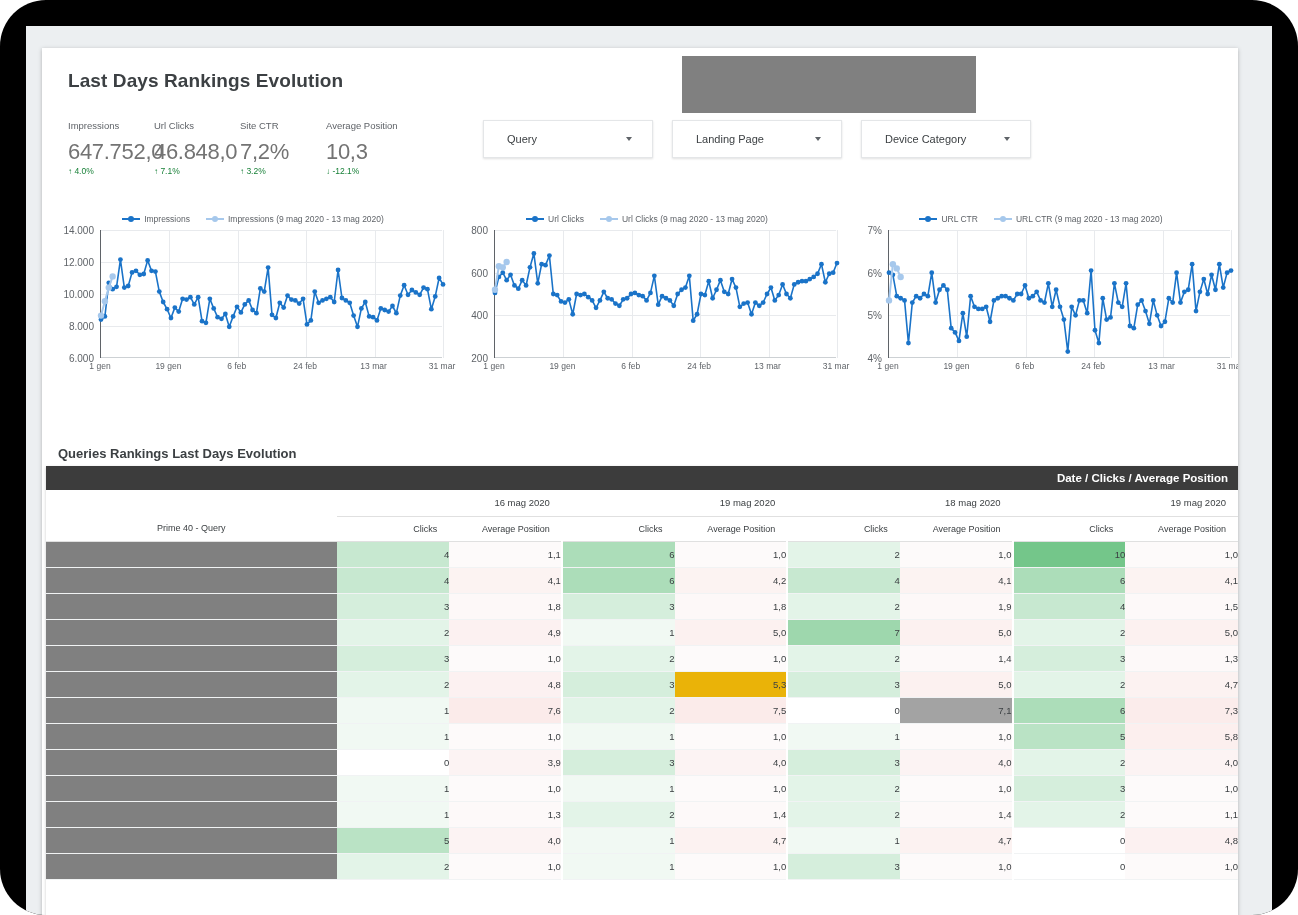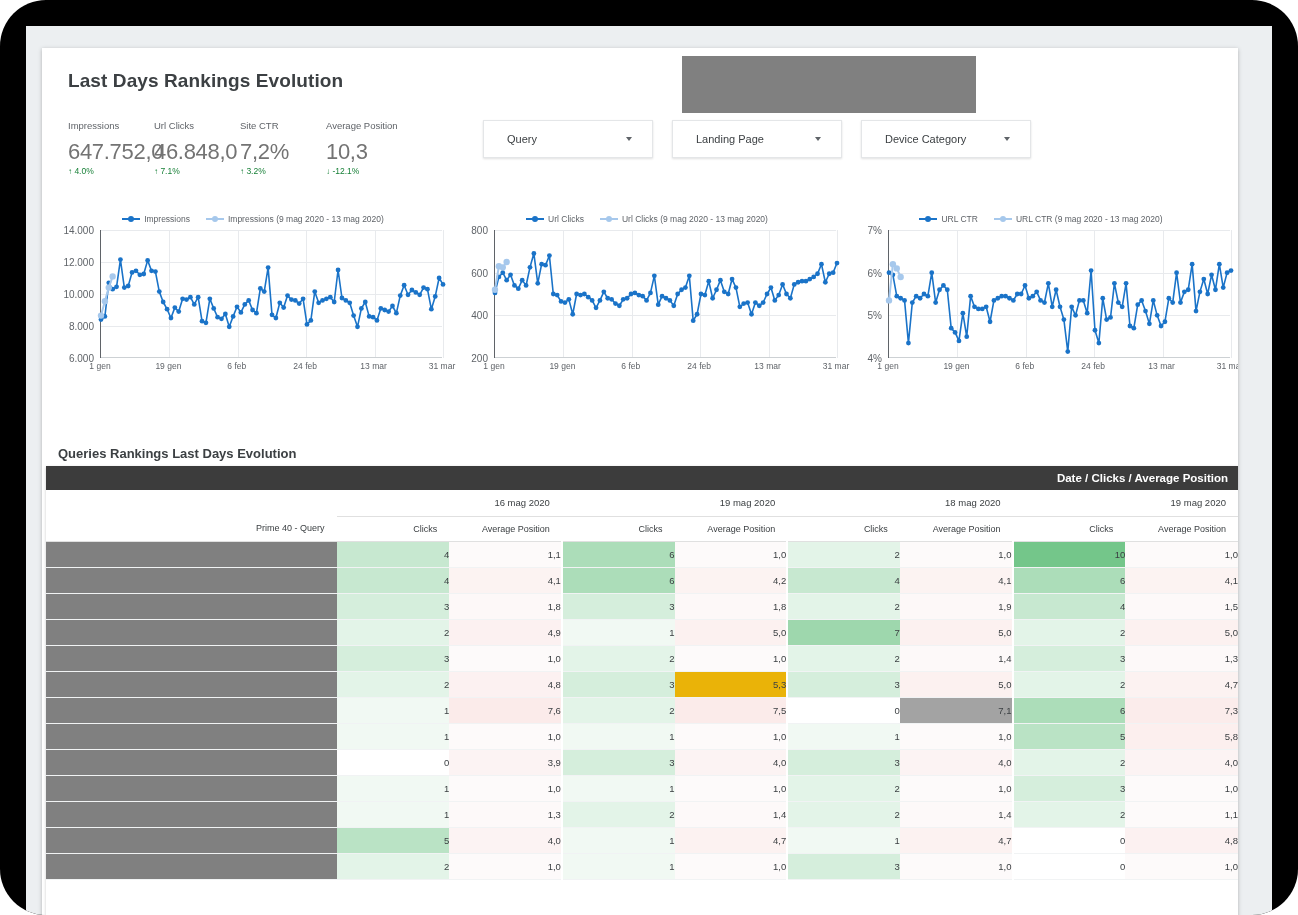--- a/index.html
+++ b/index.html
@@ -149,21 +149,21 @@
   tr.grouphdr th {
     height: 26px; font-size: 9.5px; font-weight: normal; color: #3c4043;
     text-align: right; padding-right: 12px; vertical-align: middle;
   }
   tr.grouphdr th.groupname { border-bottom: 1px solid #e0e0e0; }
   tr.subhdr th {
     height: 25px; font-size: 9px; font-weight: normal; color: #3c4043;
     text-align: right; padding-right: 12px; vertical-align: middle;
     border-bottom: 1px solid #e0e0e0;
   }
-  tr.subhdr th.qhdr { text-align: right; padding-left: 12px; }
+  tr.subhdr th.qhdr { text-align: center; padding-left: 12px; }
   tbody tr { height: 26px; }
   tbody td {
     font-size: 9.5px; color: #3c4043; text-align: right;
     padding-right: 12px; vertical-align: middle;
     border-bottom: 1px solid #f1f3f4;
   }
   td.qcell { background: #808080; }
   td.sep { border-left: 2px solid #ffffff; }
 </style>
 </head>

